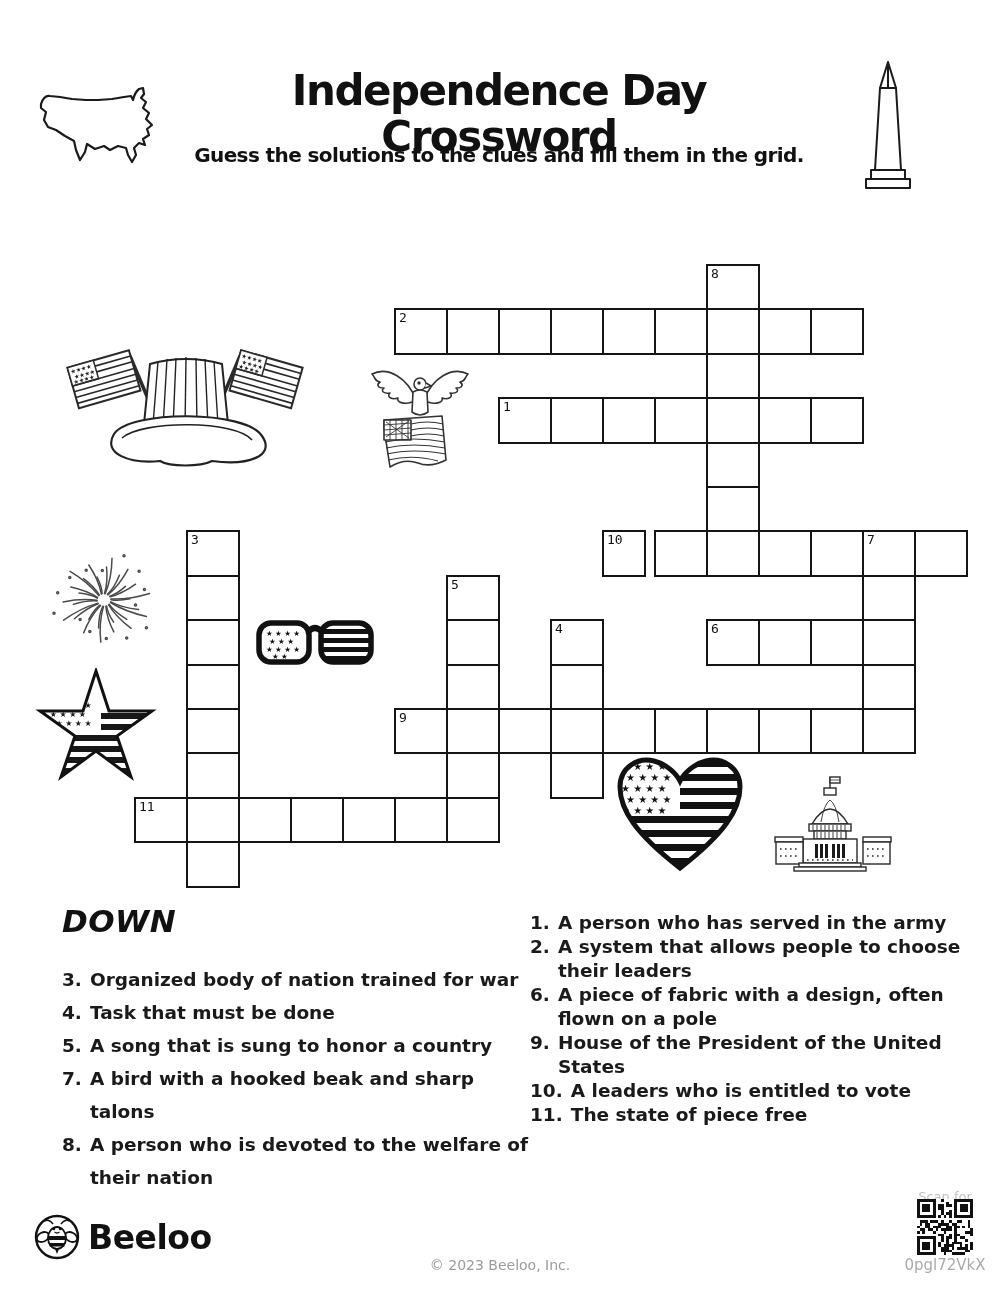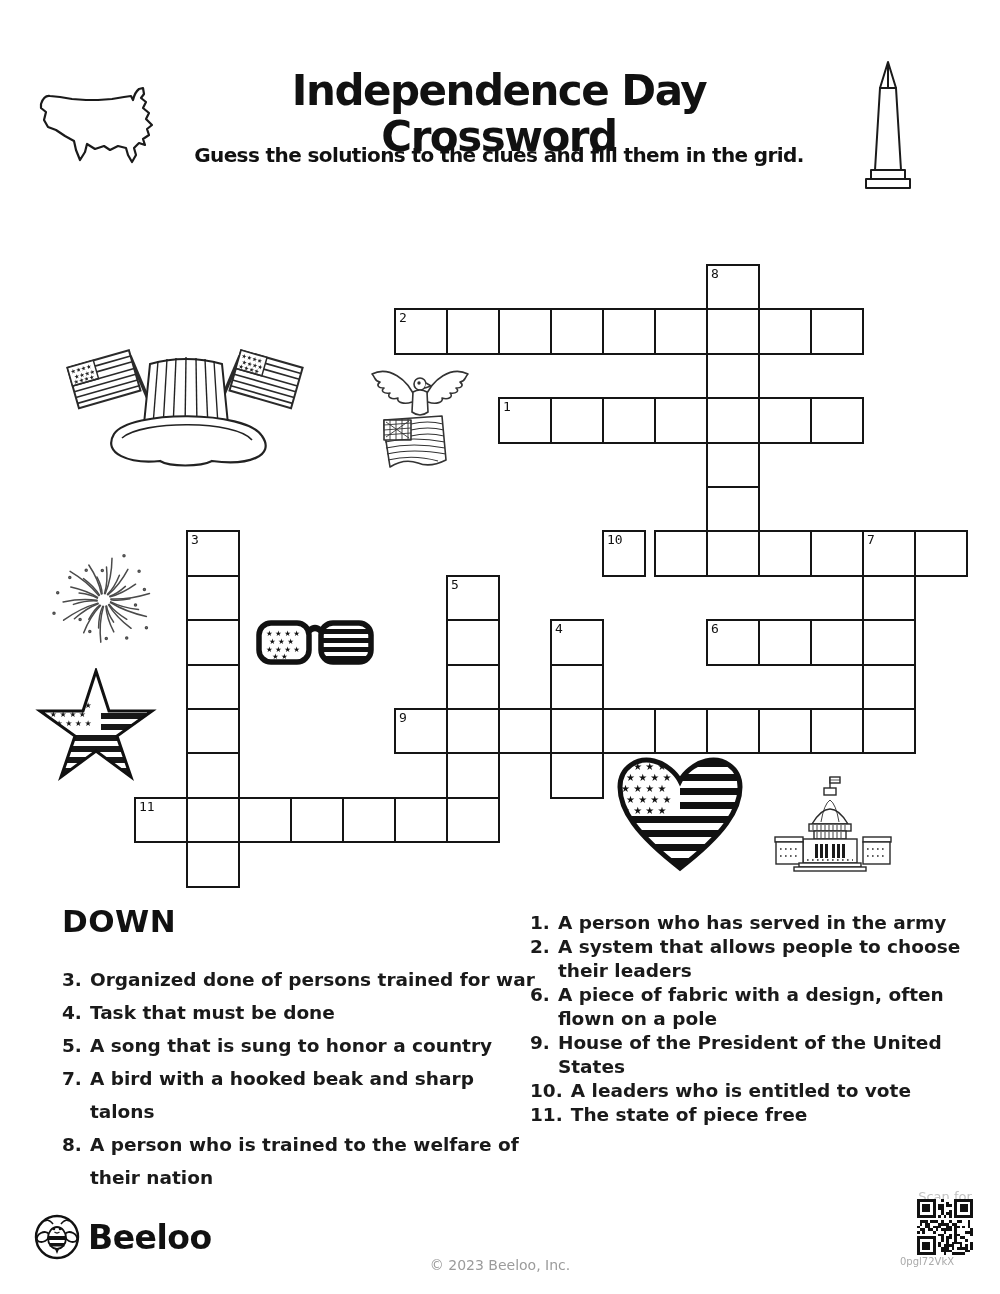--- a/index.html
+++ b/index.html
@@ -10,37 +10,37 @@
   .title{left:190px;top:68px;width:618px;text-align:center;font-size:42px;font-weight:800;
          letter-spacing:-1.5px;line-height:1.1;}
   .subtitle{left:190px;top:143px;width:618px;text-align:center;font-size:20px;font-weight:700;
             letter-spacing:-0.6px;}
   
   #gridLayer{left:0;top:0;width:1000px;height:1294px;}
   .cell{position:absolute;background:#fff;border:2px solid #151515;box-sizing:border-box;}
   .cellnum{position:absolute;top:0px;left:3px;font-family:"DejaVu Sans Mono",monospace;
            font-size:13px;font-weight:500;color:#111;line-height:15px;}
   
-  .clue-head{font-size:31px;font-weight:800;letter-spacing:0.5px;}
+  .clue-head{font-size:31px;font-weight:800;letter-spacing:0.5px;font-style:italic;}
   .clue-list{margin:0;padding:0;list-style:none;}
   .clue{display:flex;font-weight:700;color:#1a1a1a;}
   .down-sec{left:62px;top:903px;width:480px;}
   .down-sec .clue{font-size:18.5px;line-height:33px;}
   .down-sec .clue-list{margin-top:24px;}
   .across-sec{left:530px;top:903px;width:455px;}
   .across-sec .clue{font-size:18.5px;line-height:24px;}
   .across-sec .clue-list{margin-top:8px;}
   .clue-num{flex:0 0 auto;margin-right:8px;}
   .clue-text{flex:1 1 auto;}
   
   .brand-text{left:88px;top:1218px;font-size:33px;font-weight:700;letter-spacing:-0.5px;}
   .copyright{left:0;top:1257px;width:1000px;text-align:center;font-size:14px;color:#9b9b9b;
              font-weight:400;}
   .qr-caption{left:900px;top:1189px;width:90px;text-align:center;font-size:13px;color:#c2c2c2;}
-  .qr-label{left:900px;top:1256px;width:90px;font-size:10px;color:#aaa;}
+  .qr-label{left:900px;top:1256px;width:90px;text-align:center;font-size:15px;color:#aaa;}
   svg{display:block;}
   svg text.star{font-family:"DejaVu Sans",sans-serif;}
 </style>
 </head>
 <body>
 
 <div class="page">
 
   <svg class="abs" style="left:34px;top:82px" width="138" height="88" viewBox="0 0 138 88">
     <path d="M7,22 Q10,13 16,14 L26,15 38,17 52,18 64,18 78,17 90,15 97,14 99,18
@@ -411,37 +411,37 @@
       <div class="cell" style="left: 290px; top: 796.8px; width: 54px; height: 46.4px;"></div>
       <div class="cell" style="left: 342px; top: 796.8px; width: 54px; height: 46.4px;"></div>
       <div class="cell" style="left: 394px; top: 796.8px; width: 54px; height: 46.4px;"></div>
     </div>
 
   <div class="abs down-sec">
     <div class="clue-head">DOWN</div>
     <ul class="clue-list">
       <li class="clue">
           <span class="clue-num">3.</span>
-          <span class="clue-text">Organized done of persons trained for war</span>
+          <span class="clue-text">Organized body of nation trained for war</span>
         </li>
       <li class="clue">
           <span class="clue-num">4.</span>
           <span class="clue-text">Task that must be done</span>
         </li>
       <li class="clue">
           <span class="clue-num">5.</span>
           <span class="clue-text">A song that is sung to honor a country</span>
         </li>
       <li class="clue">
           <span class="clue-num">7.</span>
           <span class="clue-text">A bird with a hooked beak and sharp talons</span>
         </li>
       <li class="clue">
           <span class="clue-num">8.</span>
-          <span class="clue-text">A person who is trained to the welfare of their nation</span>
+          <span class="clue-text">A person who is devoted to the welfare of their nation</span>
         </li>
     </ul>
   </div>
 
   <div class="abs across-sec">
     <ul class="clue-list">
       <li class="clue">
           <span class="clue-num">1.</span>
           <span class="clue-text">A person who has served in the army</span>
         </li>

